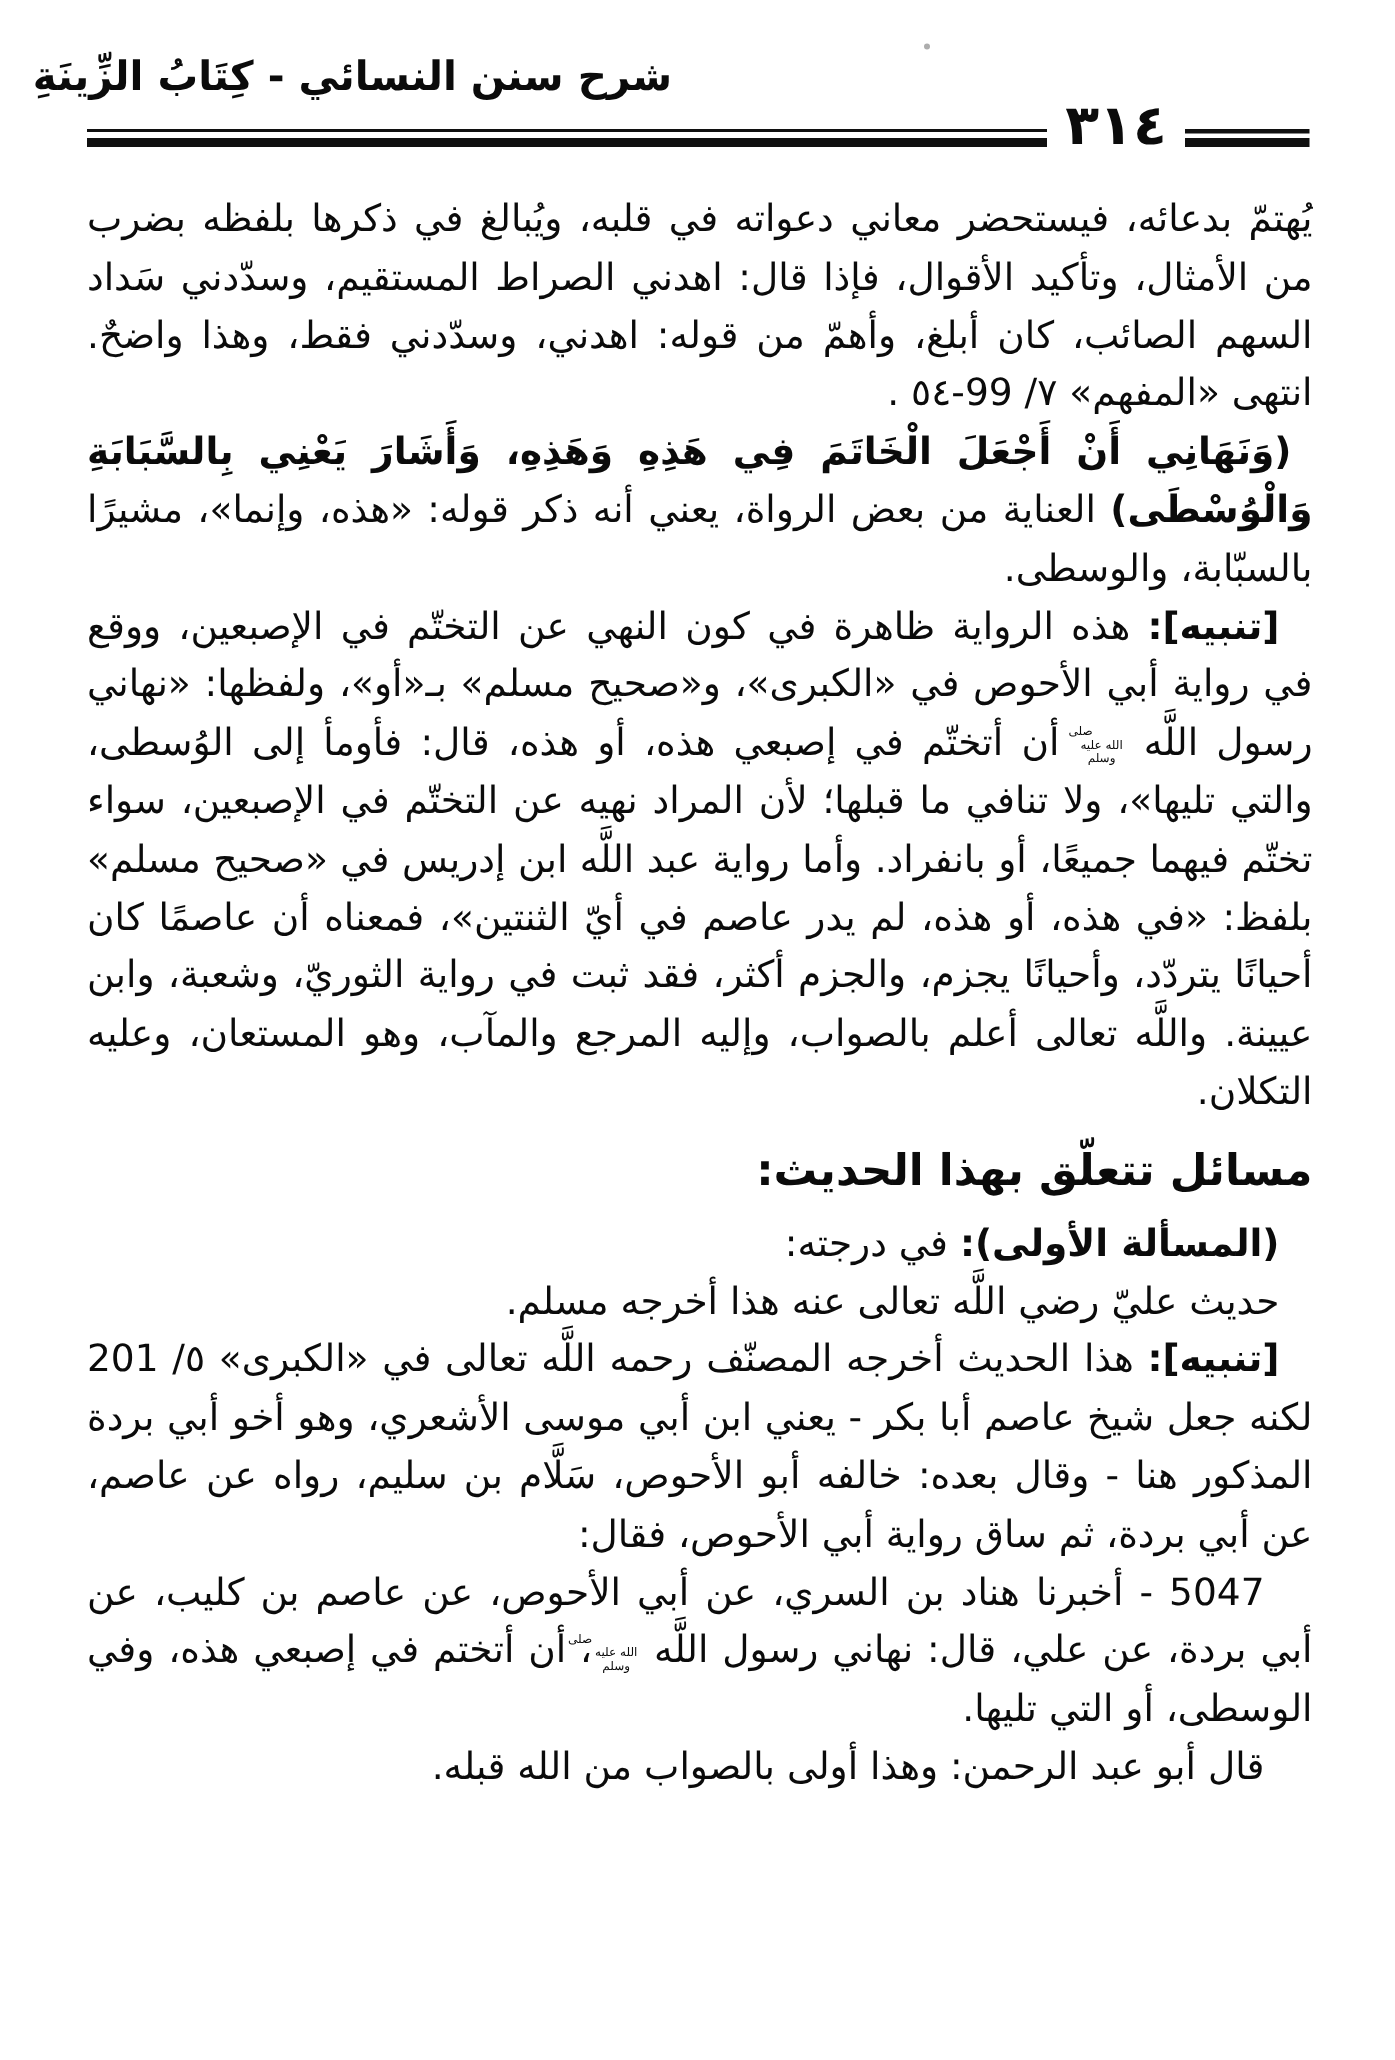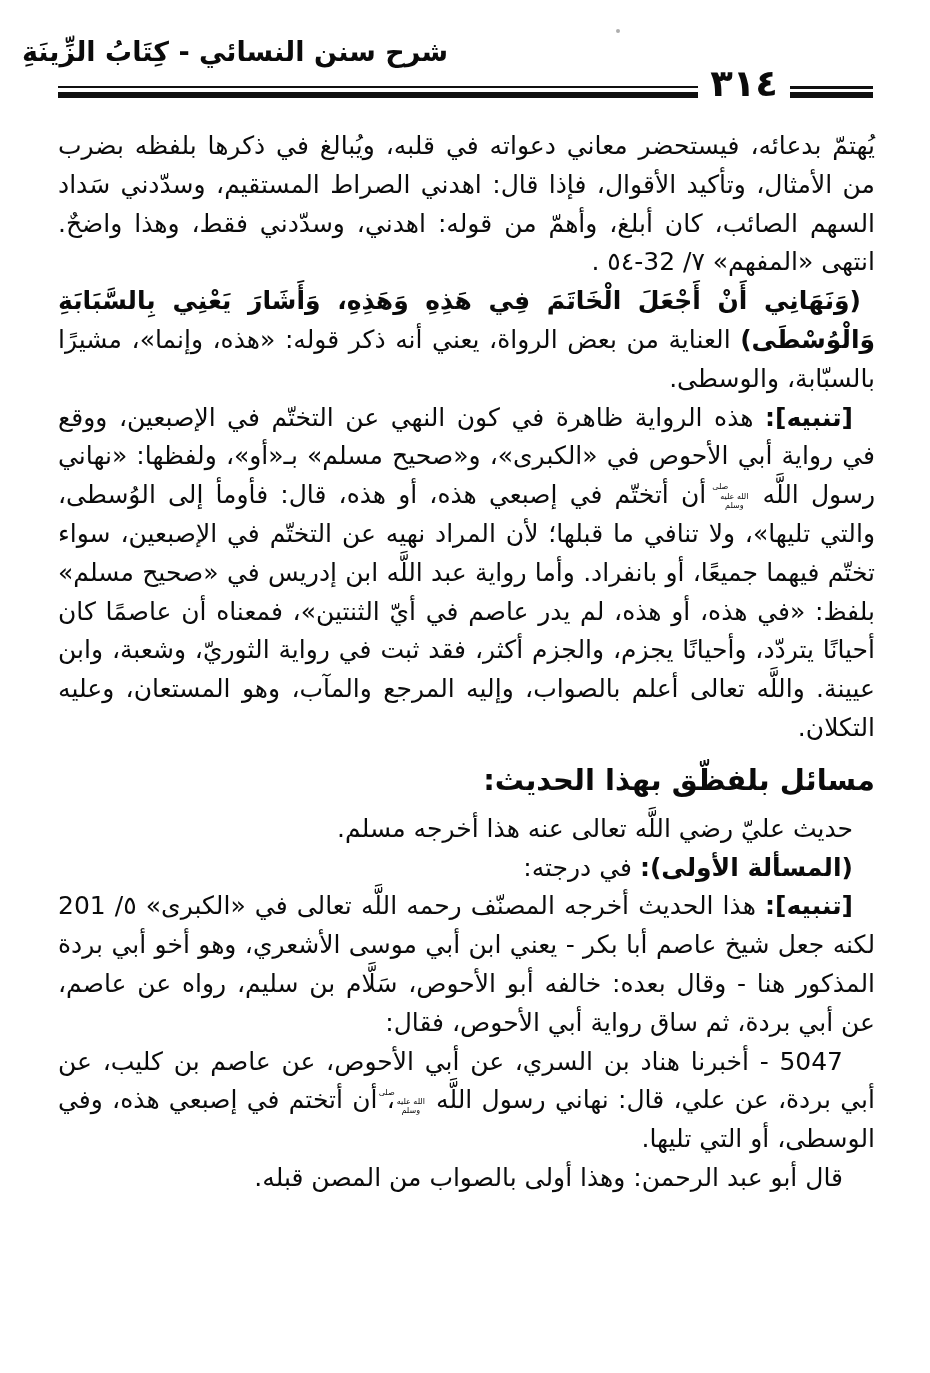--- a/index.html
+++ b/index.html
@@ -91,33 +91,33 @@
     <div class="rule rule-l-thin"></div>
     <div class="rule rule-l-thick"></div>
     <div class="page-number">٣١٤</div>
     <div class="rule rule-r-thin"></div>
     <div class="rule rule-r-thick"></div>
     <div class="artifact-dot"></div>
   </div>
 
   <div class="body-text">
 
-    <p><span>يُهتمّ بدعائه، فيستحضر معاني دعواته في قلبه، ويُبالغ في ذكرها بلفظه بضرب من الأمثال، وتأكيد الأقوال، فإذا قال: اهدني الصراط المستقيم، وسدّدني سَداد السهم الصائب، كان أبلغ، وأهمّ من قوله: اهدني، وسدّدني فقط، وهذا واضحٌ. انتهى «المفهم» ٧/ 32-٥٤ .</span></p>
+    <p><span>يُهتمّ بدعائه، فيستحضر معاني دعواته في قلبه، ويُبالغ في ذكرها بلفظه بضرب من الأمثال، وتأكيد الأقوال، فإذا قال: اهدني الصراط المستقيم، وسدّدني سَداد السهم الصائب، كان أبلغ، وأهمّ من قوله: اهدني، وسدّدني فقط، وهذا واضحٌ. انتهى «المفهم» ٧/ 99-٥٤ .</span></p>
 
     <p class="indent-sm"><b>(وَنَهَانِي أَنْ أَجْعَلَ الْخَاتَمَ فِي هَذِهِ وَهَذِهِ، وَأَشَارَ يَعْنِي بِالسَّبَابَةِ وَالْوُسْطَى)</b><span> العناية من بعض الرواة، يعني أنه ذكر قوله: «هذه، وإنما»، مشيرًا بالسبّابة، والوسطى.</span></p>
 
     <p class="indent"><b>[تنبيه]:</b><span> هذه الرواية ظاهرة في كون النهي عن التختّم في الإصبعين، ووقع في رواية أبي الأحوص في «الكبرى»، و«صحيح مسلم» بـ«أو»، ولفظها: «نهاني رسول اللَّه </span><span class="saw">صلى الله عليه وسلم</span><span> أن أتختّم في إصبعي هذه، أو هذه، قال: فأومأ إلى الوُسطى، والتي تليها»، ولا تنافي ما قبلها؛ لأن المراد نهيه عن التختّم في الإصبعين، سواء تختّم فيهما جميعًا، أو بانفراد. وأما رواية عبد اللَّه ابن إدريس في «صحيح مسلم» بلفظ: «في هذه، أو هذه، لم يدر عاصم في أيّ الثنتين»، فمعناه أن عاصمًا كان أحيانًا يتردّد، وأحيانًا يجزم، والجزم أكثر، فقد ثبت في رواية الثوريّ، وشعبة، وابن عيينة. واللَّه تعالى أعلم بالصواب، وإليه المرجع والمآب، وهو المستعان، وعليه التكلان.</span></p>
 
-    <h2 class="section-heading">مسائل بلفظّق بهذا الحديث:</h2>
+    <h2 class="section-heading">مسائل تتعلّق بهذا الحديث:</h2>
+
+    <p class="indent"><b>(المسألة الأولى):</b><span> في درجته:</span></p>
 
     <p class="indent"><span>حديث عليّ رضي اللَّه تعالى عنه هذا أخرجه مسلم.</span></p>
-
-    <p class="indent"><b>(المسألة الأولى):</b><span> في درجته:</span></p>
 
     <p class="indent"><b>[تنبيه]:</b><span> هذا الحديث أخرجه المصنّف رحمه اللَّه تعالى في «الكبرى» ٥/ 201 لكنه جعل شيخ عاصم أبا بكر - يعني ابن أبي موسى الأشعري، وهو أخو أبي بردة المذكور هنا - وقال بعده: خالفه أبو الأحوص، سَلَّام بن سليم، رواه عن عاصم، عن أبي بردة، ثم ساق رواية أبي الأحوص، فقال:</span></p>
 
     <p class="indent-lg sp"><span>5047 - أخبرنا هناد بن السري، عن أبي الأحوص، عن عاصم بن كليب، عن أبي بردة، عن علي، قال: نهاني رسول اللَّه </span><span class="saw">صلى الله عليه وسلم</span><span>، أن أتختم في إصبعي هذه، وفي الوسطى، أو التي تليها.</span></p>
 
-    <p class="indent-lg sp"><span>قال أبو عبد الرحمن: وهذا أولى بالصواب من المصن قبله.</span></p>
+    <p class="indent-lg sp"><span>قال أبو عبد الرحمن: وهذا أولى بالصواب من الله قبله.</span></p>
 
 
   </div>
 </div>
 
 </body></html>

